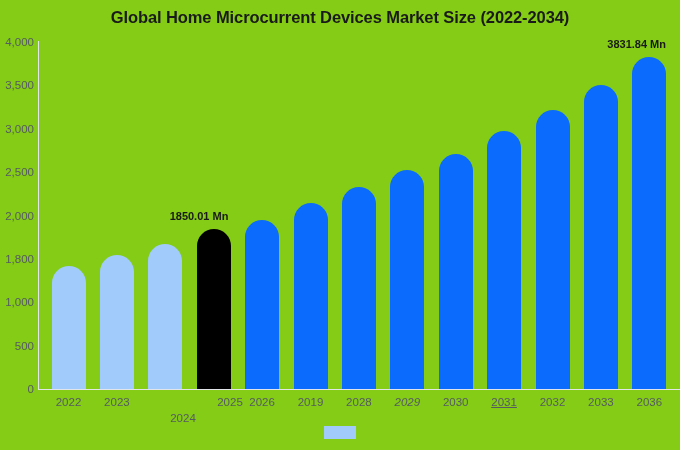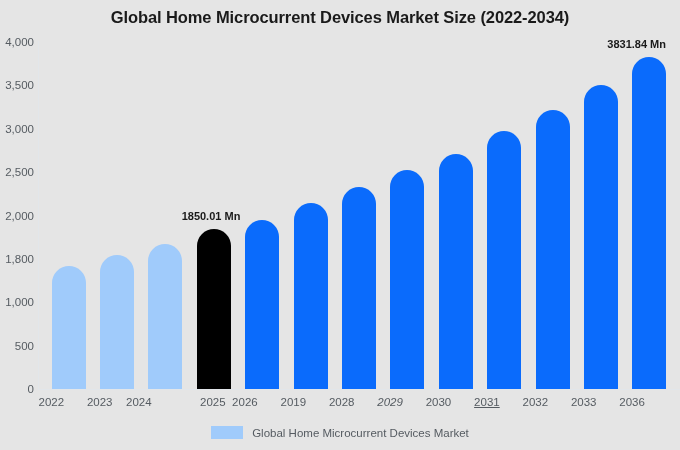--- a/index.html
+++ b/index.html
@@ -12,21 +12,21 @@
     height: 450px;
     overflow: hidden;
     font-family: "Liberation Sans", sans-serif;
     -webkit-font-smoothing: antialiased;
   }
 
   #chart-root {
     position: relative;
     width: 680px;
     height: 450px;
-    background: #e5e5e5;
+    background: #84cc16;
   }
 
   
   .chart-title {
     position: absolute;
     left: 0;
     top: 8px;
     width: 680px;
     text-align: center;
     font-size: 16.5px;
@@ -105,21 +105,21 @@
     position: absolute;
     left: 38px;
     top: 396px;
     width: 642px;
     height: 18px;
   }
   .x-tick {
     position: absolute;
     top: 0;
     width: 60px;
-    text-align: left;
+    text-align: center;
     font-size: 11.5px;
     color: #555b61;
     transform: translateX(-50%);
     white-space: nowrap;
   }
 
   
   .legend {
     position: absolute;
     left: 0;
@@ -162,47 +162,46 @@
       <div class="y-tick" style="top: 86.75px;">3,000</div>
       <div class="y-tick" style="top: 43.375px; padding-left: 48px;">3,500</div>
       <div class="y-tick" style="top: 0px;">4,000</div>
     </div>
 
   <div class="bars-layer" id="bars-layer">
       <div class="bar" title="Global Home Microcurrent Devices Market 2022: 1420" style="left: 13.5px; height: 123.185px; background: rgb(160, 203, 251);"></div>
       <div class="bar" title="Global Home Microcurrent Devices Market 2023: 1540" style="left: 61.9px; height: 133.595px; background: rgb(160, 203, 251);"></div>
       <div class="bar" title="Global Home Microcurrent Devices Market 2024: 1670" style="left: 110.3px; height: 144.873px; background: rgb(160, 203, 251);"></div>
       <div class="bar" title="Global Home Microcurrent Devices Market 2025: 1850.01" style="left: 158.7px; height: 160.488px; background: rgb(0, 0, 0);"></div>
-      <div class="value-label" style="bottom: 167.488px; left: 173px;">1850.01 Mn</div>
+      <div class="value-label" style="bottom: 167.488px; left: 161px;">1850.01 Mn</div>
       <div class="bar" title="Global Home Microcurrent Devices Market 2026: 1950" style="left: 207.1px; height: 169.162px; background: rgb(10, 107, 252);"></div>
       <div class="bar" title="Global Home Microcurrent Devices Market 2027: 2145" style="left: 255.5px; height: 186.079px; background: rgb(10, 107, 252);"></div>
       <div class="bar" title="Global Home Microcurrent Devices Market 2028: 2330" style="left: 303.9px; height: 202.127px; background: rgb(10, 107, 252);"></div>
       <div class="bar" title="Global Home Microcurrent Devices Market 2029: 2520" style="left: 352.3px; height: 218.61px; background: rgb(10, 107, 252);"></div>
       <div class="bar" title="Global Home Microcurrent Devices Market 2030: 2710" style="left: 400.7px; height: 235.093px; background: rgb(10, 107, 252);"></div>
       <div class="bar" title="Global Home Microcurrent Devices Market 2031: 2975" style="left: 449.1px; height: 258.081px; background: rgb(10, 107, 252);"></div>
       <div class="bar" title="Global Home Microcurrent Devices Market 2032: 3215" style="left: 497.5px; height: 278.901px; background: rgb(10, 107, 252);"></div>
       <div class="bar" title="Global Home Microcurrent Devices Market 2033: 3500" style="left: 545.9px; height: 303.625px; background: rgb(10, 107, 252);"></div>
       <div class="bar" title="Global Home Microcurrent Devices Market 2034: 3831.84" style="left: 594.3px; height: 332.412px; background: rgb(10, 107, 252);"></div>
       <div class="value-label clipped" style="bottom: 339.412px; left: 569.3px;">3831.84 Mn</div>
     </div>
 
   <div class="x-axis" id="x-axis">
       <div class="x-tick" style="left: 30.5px;">2022</div>
       <div class="x-tick" style="left: 78.9px;">2023</div>
-      <div class="x-tick" style="left: 118px;">2024</div>
+      <div class="x-tick" style="left: 145px; margin-top: 16px;">2024</div>
       <div class="x-tick" style="left: 192px;">2025</div>
       <div class="x-tick" style="left: 224.1px;">2026</div>
       <div class="x-tick" style="left: 272.5px;">2019</div>
       <div class="x-tick" style="left: 320.9px;">2028</div>
       <div class="x-tick" style="left: 369.3px; font-style: italic;">2029</div>
       <div class="x-tick" style="left: 417.7px;">2030</div>
       <div class="x-tick" style="left: 466.1px; text-decoration: underline;">2031</div>
       <div class="x-tick" style="left: 514.5px;">2032</div>
       <div class="x-tick" style="left: 562.9px;">2033</div>
       <div class="x-tick" style="left: 611.3px;">2036</div>
     </div>
 
   <div class="legend">
     <span class="legend-swatch"></span>
-    <span class="legend-label">Global Home Microcurrent Devices Market</span>
   </div>
 
 </div>
 
 </body></html>

